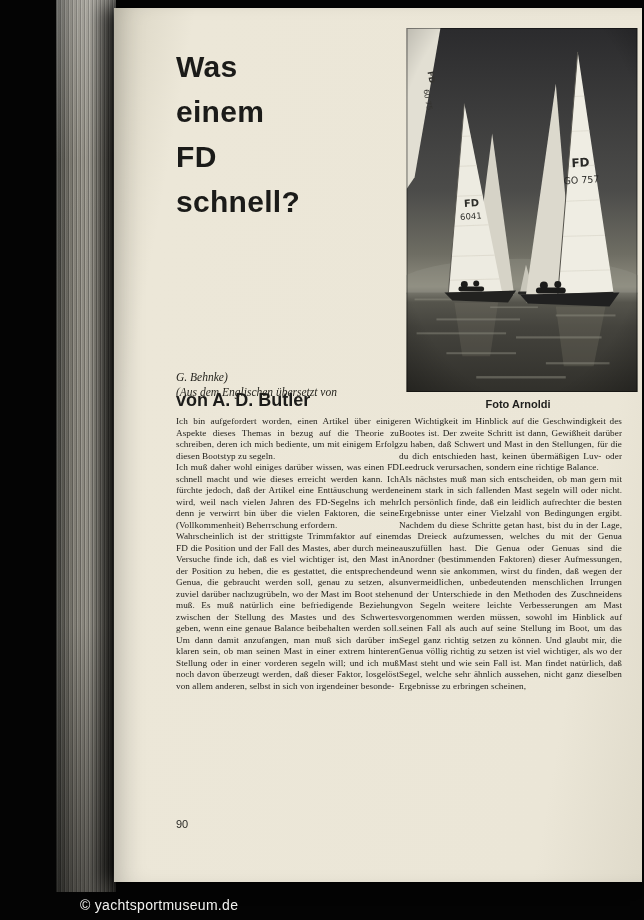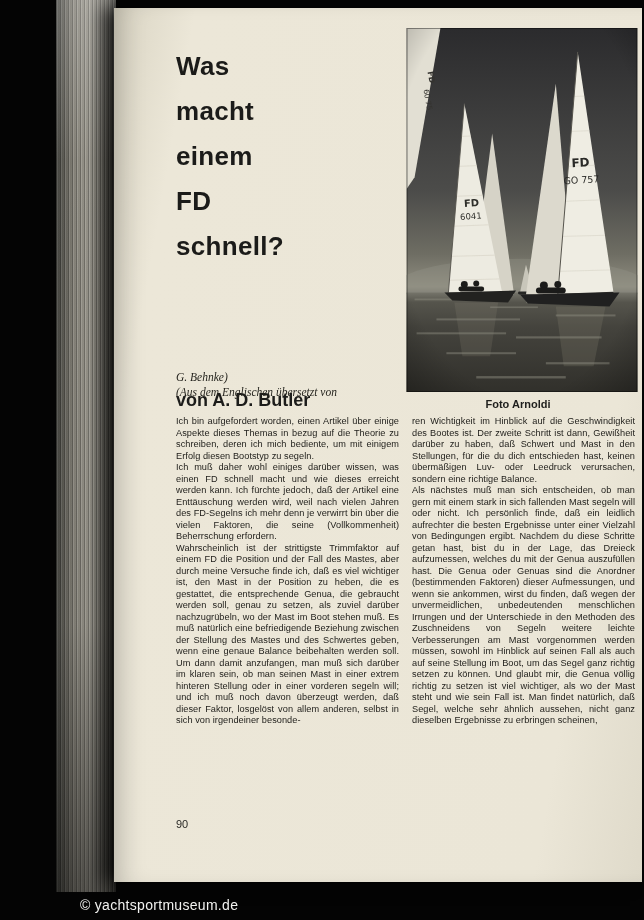--- a/index.html
+++ b/index.html
@@ -17,38 +17,38 @@
       linear-gradient(to right, #44443f, #8b887e 30%, #a3a096 55%, #6b6961 85%, #393833);
   }
   
   .page {
     position:absolute; left:114px; top:8px; width:528px; height:874px;
     background: linear-gradient(100deg, #d9d4c3, #ece7d8 12%, #ebe6d7 84%, #dfdaca);
     box-shadow: -12px 0 16px rgba(0,0,0,0.65), inset 20px 0 26px -14px rgba(0,0,0,0.22);
   }
   .title { position:absolute; left:62px; top:36px; width:210px; }
   .title-line {
-    font-size:26px; line-height:45px; font-weight:700; color:#1b1b19; letter-spacing:0.3px;
+    font-size:30px; line-height:45px; font-weight:700; color:#1b1b19; letter-spacing:0.3px;
   }
   .author {
     position:absolute; left:62px; top:340px; font-size:18px; font-weight:700; color:#1c1c1a;margin-top:42px;
   }
   .translator-note {
     position:absolute; left:62px; top:362px; width:240px;
     font-family:"Liberation Serif", serif; font-style:italic;
     font-size:11.5px; line-height:15px; color:#26251f;
   }
   .photo { position:absolute; left:292px; top:20px; width:232px; height:364px; }
   .photo svg { display:block; width:232px; height:364px; }
   .photo-caption {
     position:absolute; left:288px; top:390px; width:232px; text-align:center;
     font-size:11px; font-weight:700; color:#1f1f1d;
   }
   .columns {
-    position:absolute; left:62px; top:408px; width:460px; display:flex; gap:13px;
+    position:absolute; left:62px; top:408px; width:460px; display:flex; font-family:Liberation Serif, serif;
   }
   .col {
     width:223px; font-size:9.2px; line-height:11.5px; text-align:justify;
     color:#23221e; letter-spacing:0.05px;
   }
   .col p { margin:0; }
   .page-number {
     position:absolute; left:62px; top:810px; font-size:11px; color:#2a2a26;
   }
   .watermark {
@@ -59,21 +59,20 @@
 <body>
 
 <div class="stage">
 
   <div class="book-edge"></div>
 
   <div class="page">
 
     <div class="title">
       <div class="title-line">Was</div>
-      <div class="title-line">macht</div>
       <div class="title-line">einem</div>
       <div class="title-line">FD</div>
       <div class="title-line">schnell?</div>
     </div>
 
     <div class="author">von A. D. Butler</div>
 
     <div class="translator-note">
       <div>G. Behnke)</div>
       <div>(Aus dem Englischen übersetzt von</div>

